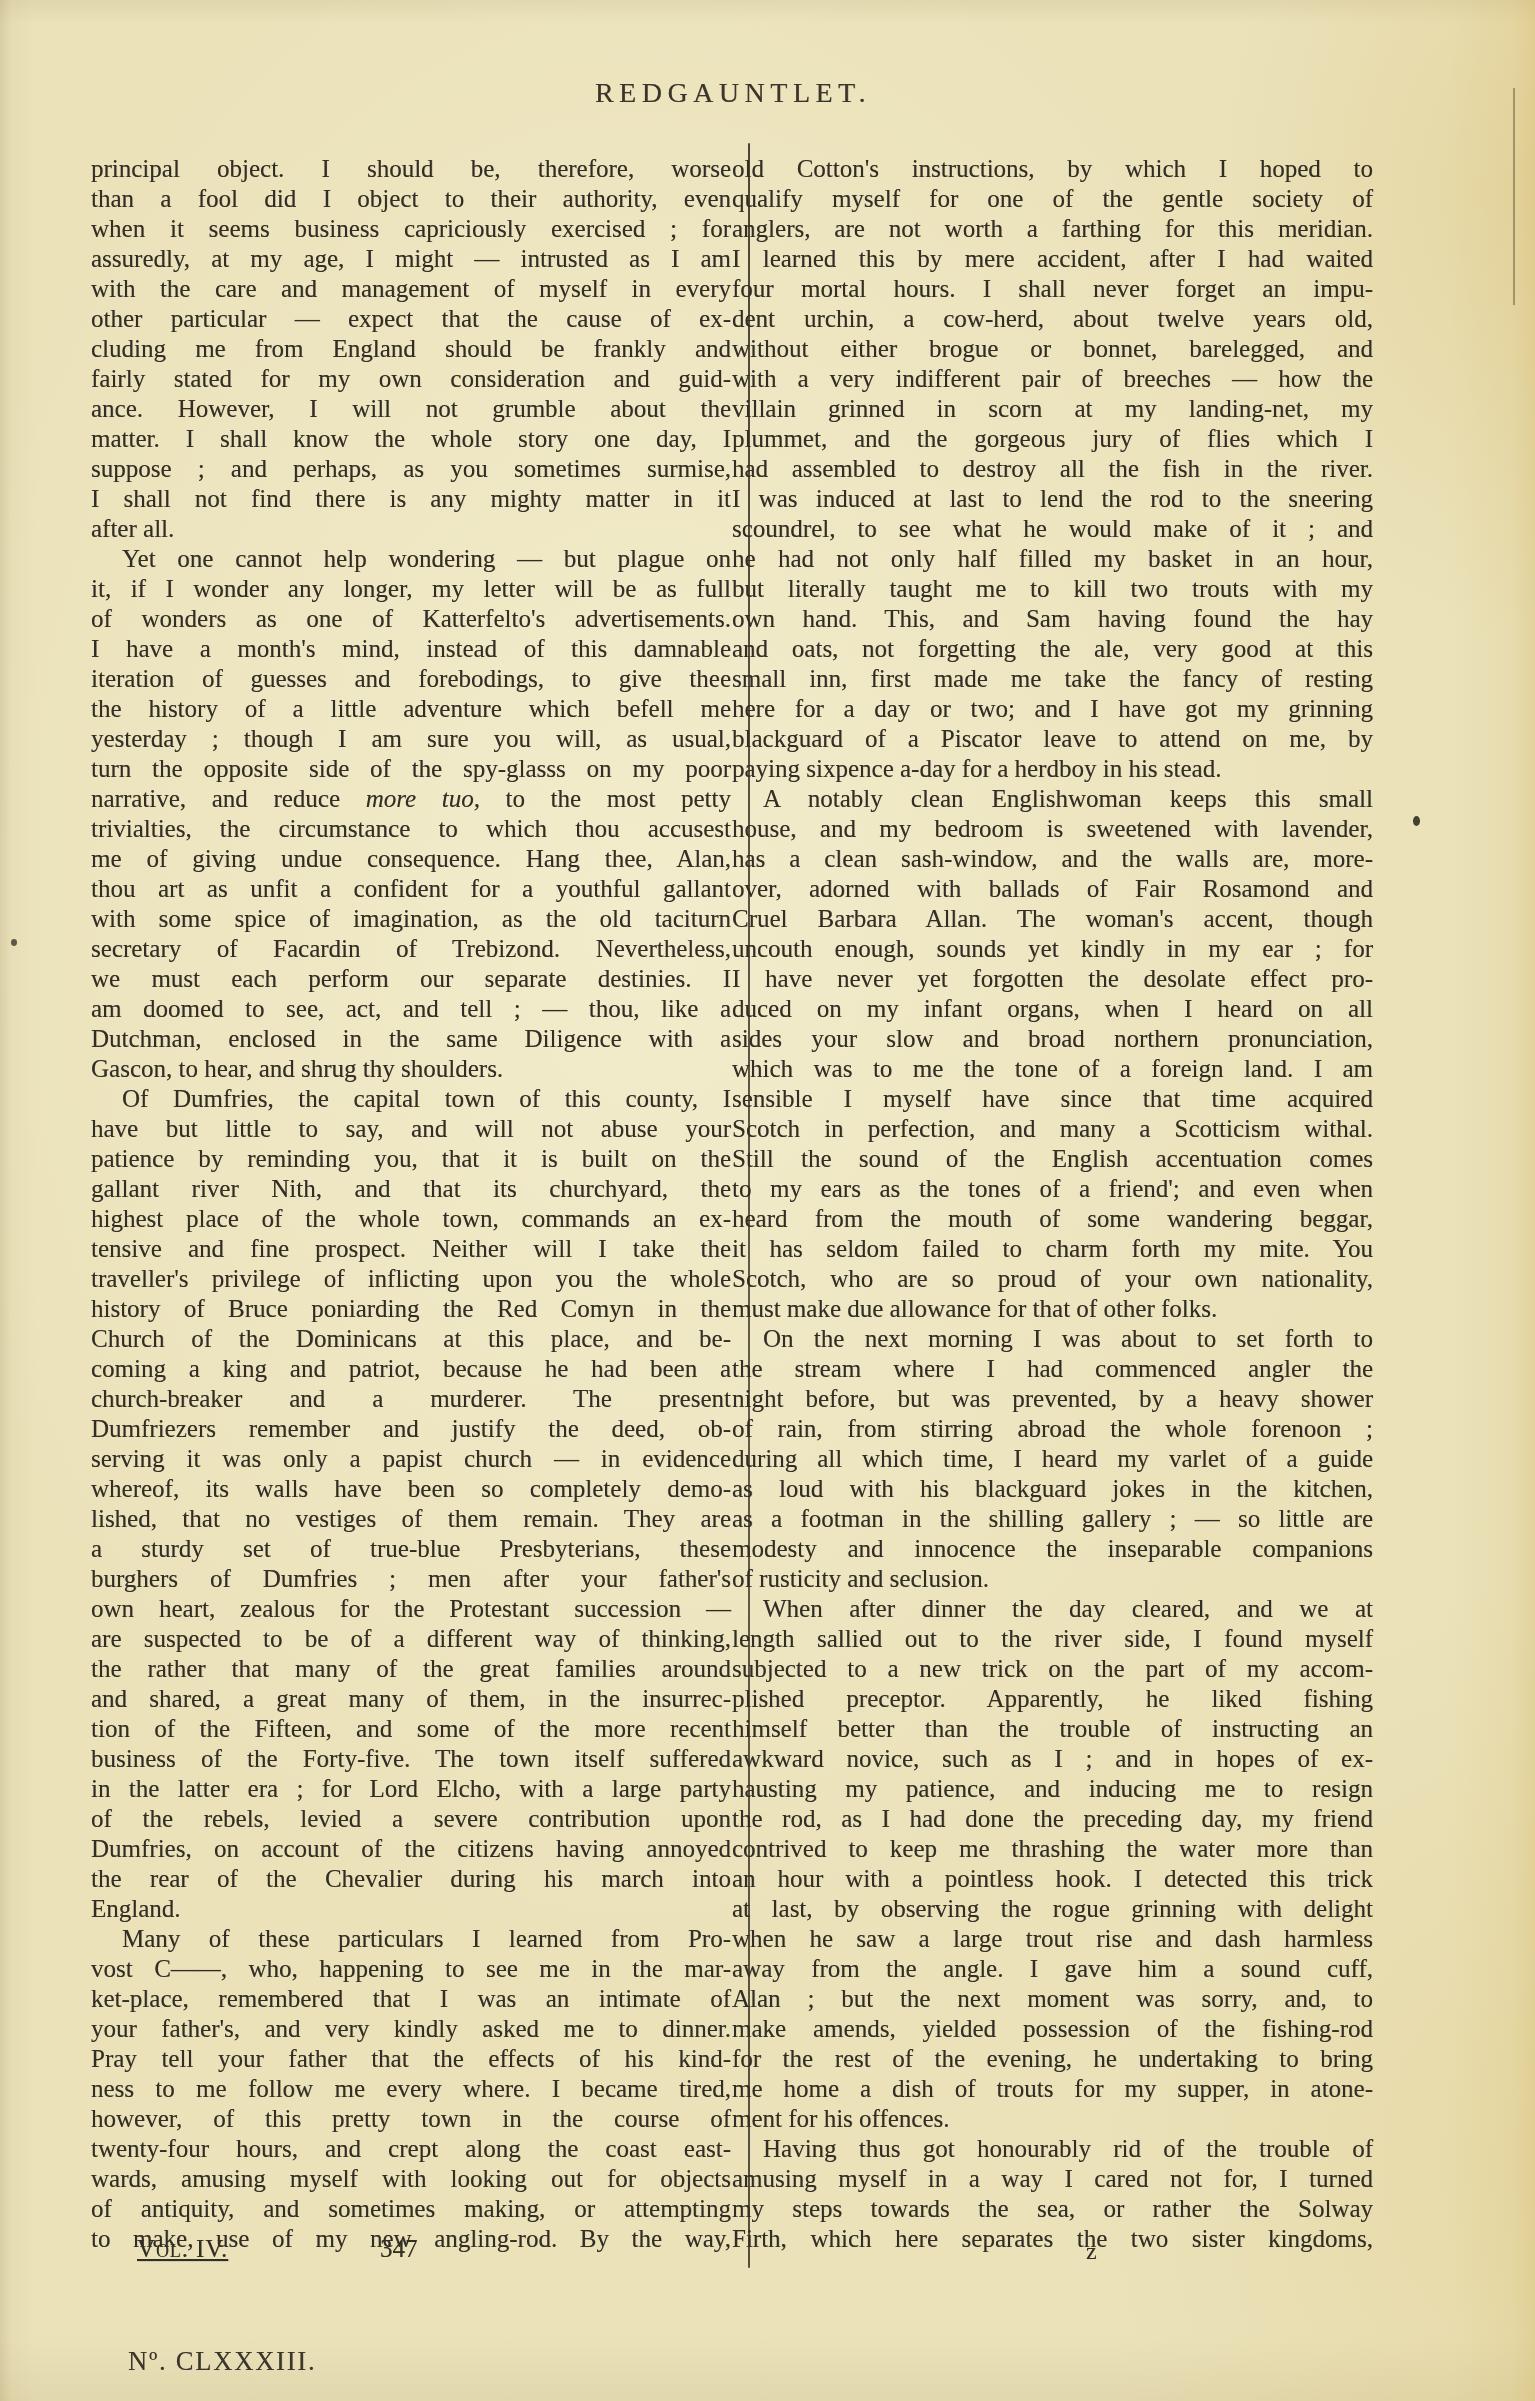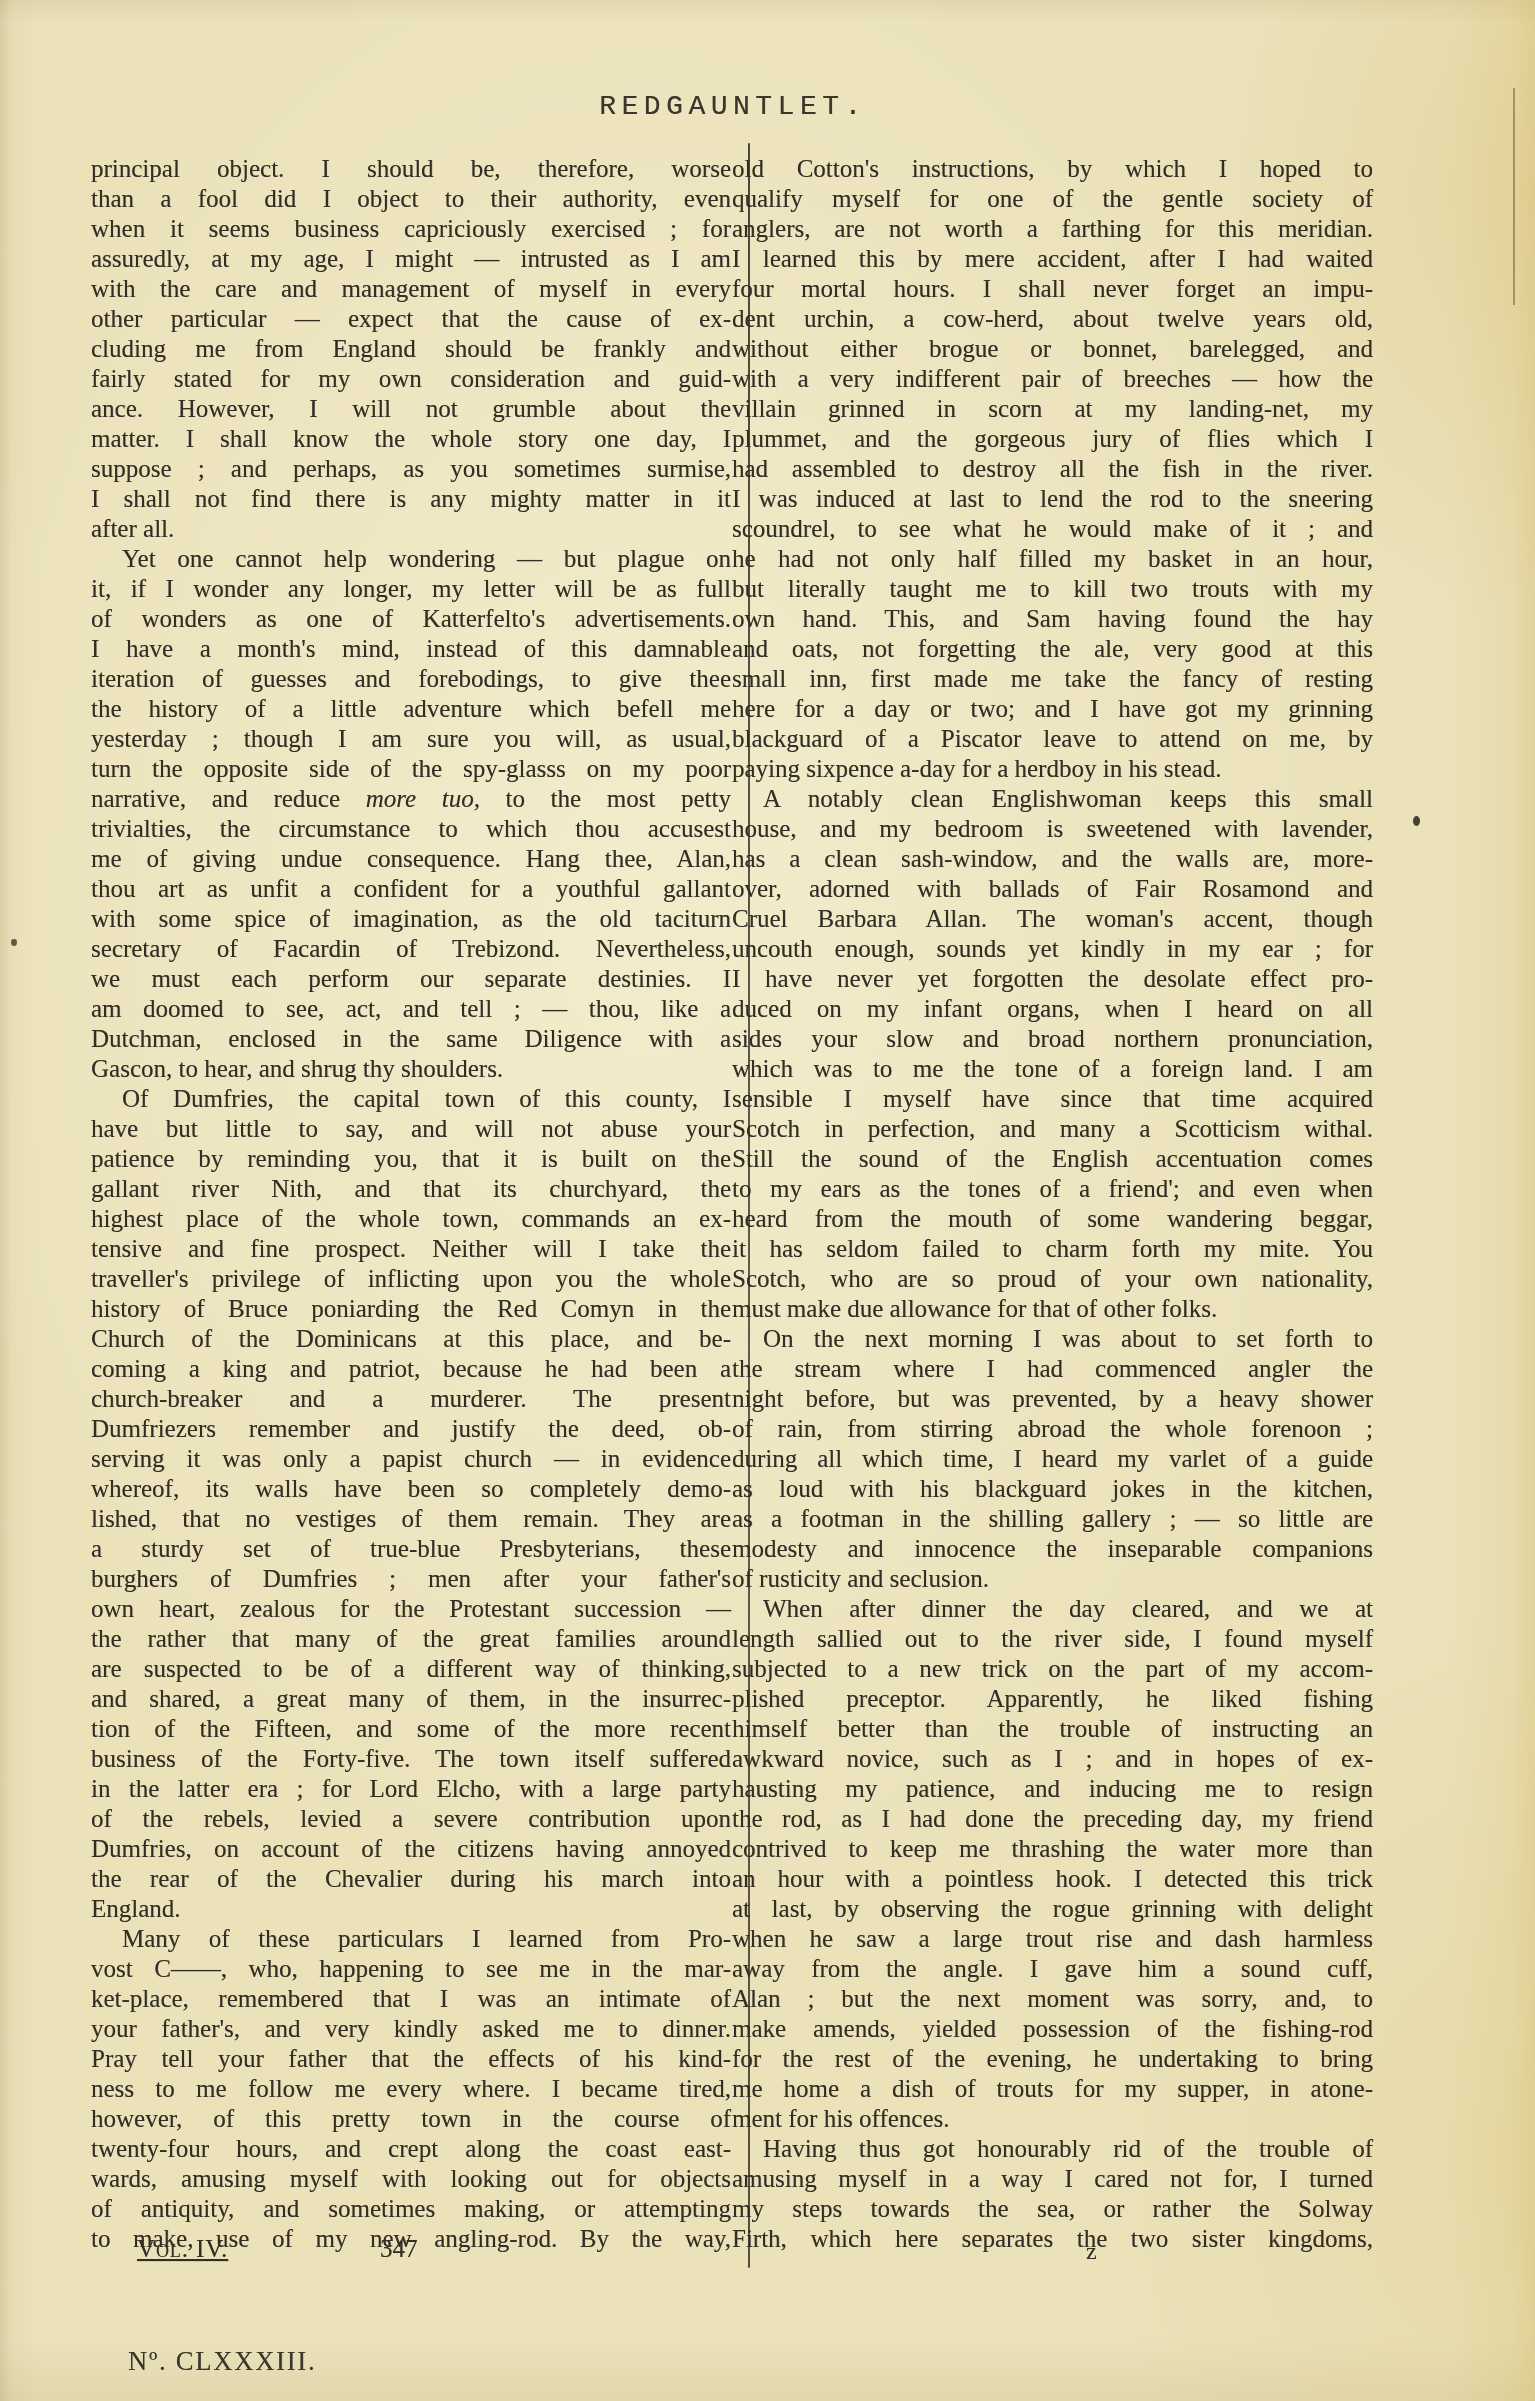--- a/index.html
+++ b/index.html
@@ -14,24 +14,23 @@
     background-image:
       radial-gradient(ellipse 1005px 1462px at 42% 38%, rgba(255,252,232,0.40), rgba(255,252,232,0) 72%),
       radial-gradient(ellipse 457px 640px at 100% 8%, rgba(214,185,105,0.30), rgba(214,185,105,0) 70%),
       radial-gradient(ellipse 640px 822px at 100% 90%, rgba(220,196,120,0.28), rgba(220,196,120,0) 70%),
       linear-gradient(90deg, rgba(140,118,70,0.20) 0px, rgba(140,118,70,0.05) 11px, rgba(140,118,70,0) 37px),
       linear-gradient(270deg, rgba(205,175,90,0.30) 0px, rgba(205,175,90,0.12) 24px, rgba(205,175,90,0) 87px),
       linear-gradient(180deg, rgba(150,128,80,0.12) 0px, rgba(150,128,80,0) 24px),
       linear-gradient(0deg, rgba(170,150,95,0.15) 0px, rgba(170,150,95,0) 64px);
   }
   .running-head{
-    position:absolute;left:733px;top:91px;transform:translateX(-50%);
+    position:absolute;left:733px;top:77px;transform:translateX(-50%);
     font-size:28px;letter-spacing:5.5px;color:#3b352b;white-space:nowrap;
     text-shadow:0.3px 0.3px 0.5px rgba(59,53,43,0.5);
-    font-family:Liberation Mono, monospace;
   }
   .col{
     position:absolute;top:154px;
     text-shadow:0.3px 0.3px 0.5px rgba(51,46,37,0.42);
   }
   .col-left{left:91px;width:640px;}
   .col-right{left:732px;width:641px;}
   .line{
     height:30px;line-height:30px;font-size:25px;
     text-align:justify;text-align-last:justify;-moz-text-align-last:justify;
@@ -125,22 +124,22 @@
       <div class="line">Church of the Dominicans at this place, and be-</div>
       <div class="line">coming a king and patriot, because he had been a</div>
       <div class="line">church-breaker and a murderer.  The present</div>
       <div class="line">Dumfriezers remember and justify the deed, ob-</div>
       <div class="line">serving it was only a papist church — in evidence</div>
       <div class="line">whereof, its walls have been so completely demo-</div>
       <div class="line">lished, that no vestiges of them remain.  They are</div>
       <div class="line">a sturdy set of true-blue Presbyterians, these</div>
       <div class="line">burghers of Dumfries ; men after your father's</div>
       <div class="line">own heart, zealous for the Protestant succession —</div>
+      <div class="line">are suspected to be of a different way of thinking,</div>
       <div class="line">the rather that many of the great families around</div>
-      <div class="line">are suspected to be of a different way of thinking,</div>
       <div class="line">and shared, a great many of them, in the insurrec-</div>
       <div class="line">tion of the Fifteen, and some of the more recent</div>
       <div class="line">business of the Forty-five.  The town itself suffered</div>
       <div class="line">in the latter era ; for Lord Elcho, with a large party</div>
       <div class="line">of the rebels, levied a severe contribution upon</div>
       <div class="line">Dumfries, on account of the citizens having annoyed</div>
       <div class="line">the rear of the Chevalier during his march into</div>
       <div class="line pend">England.</div>
       <div class="line indent">Many of these particulars I learned from Pro-</div>
       <div class="line">vost C——, who, happening to see me in the mar-</div>

